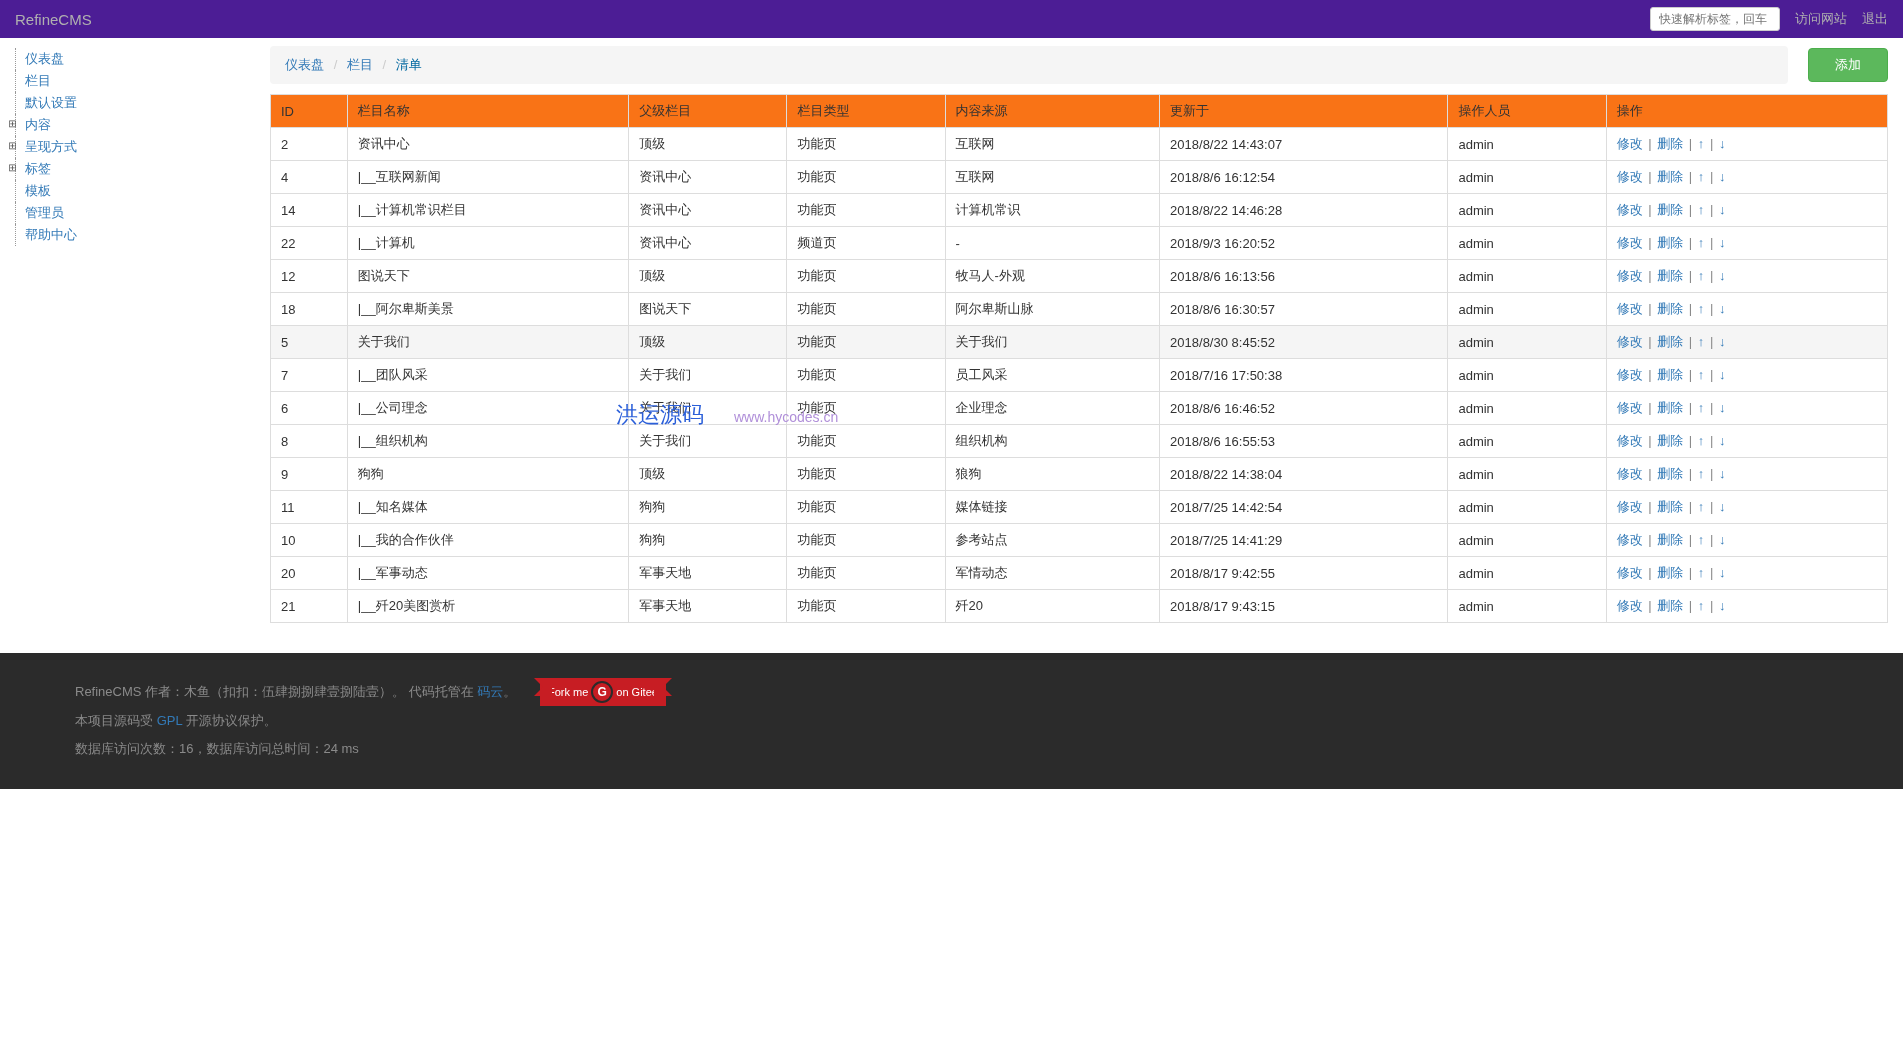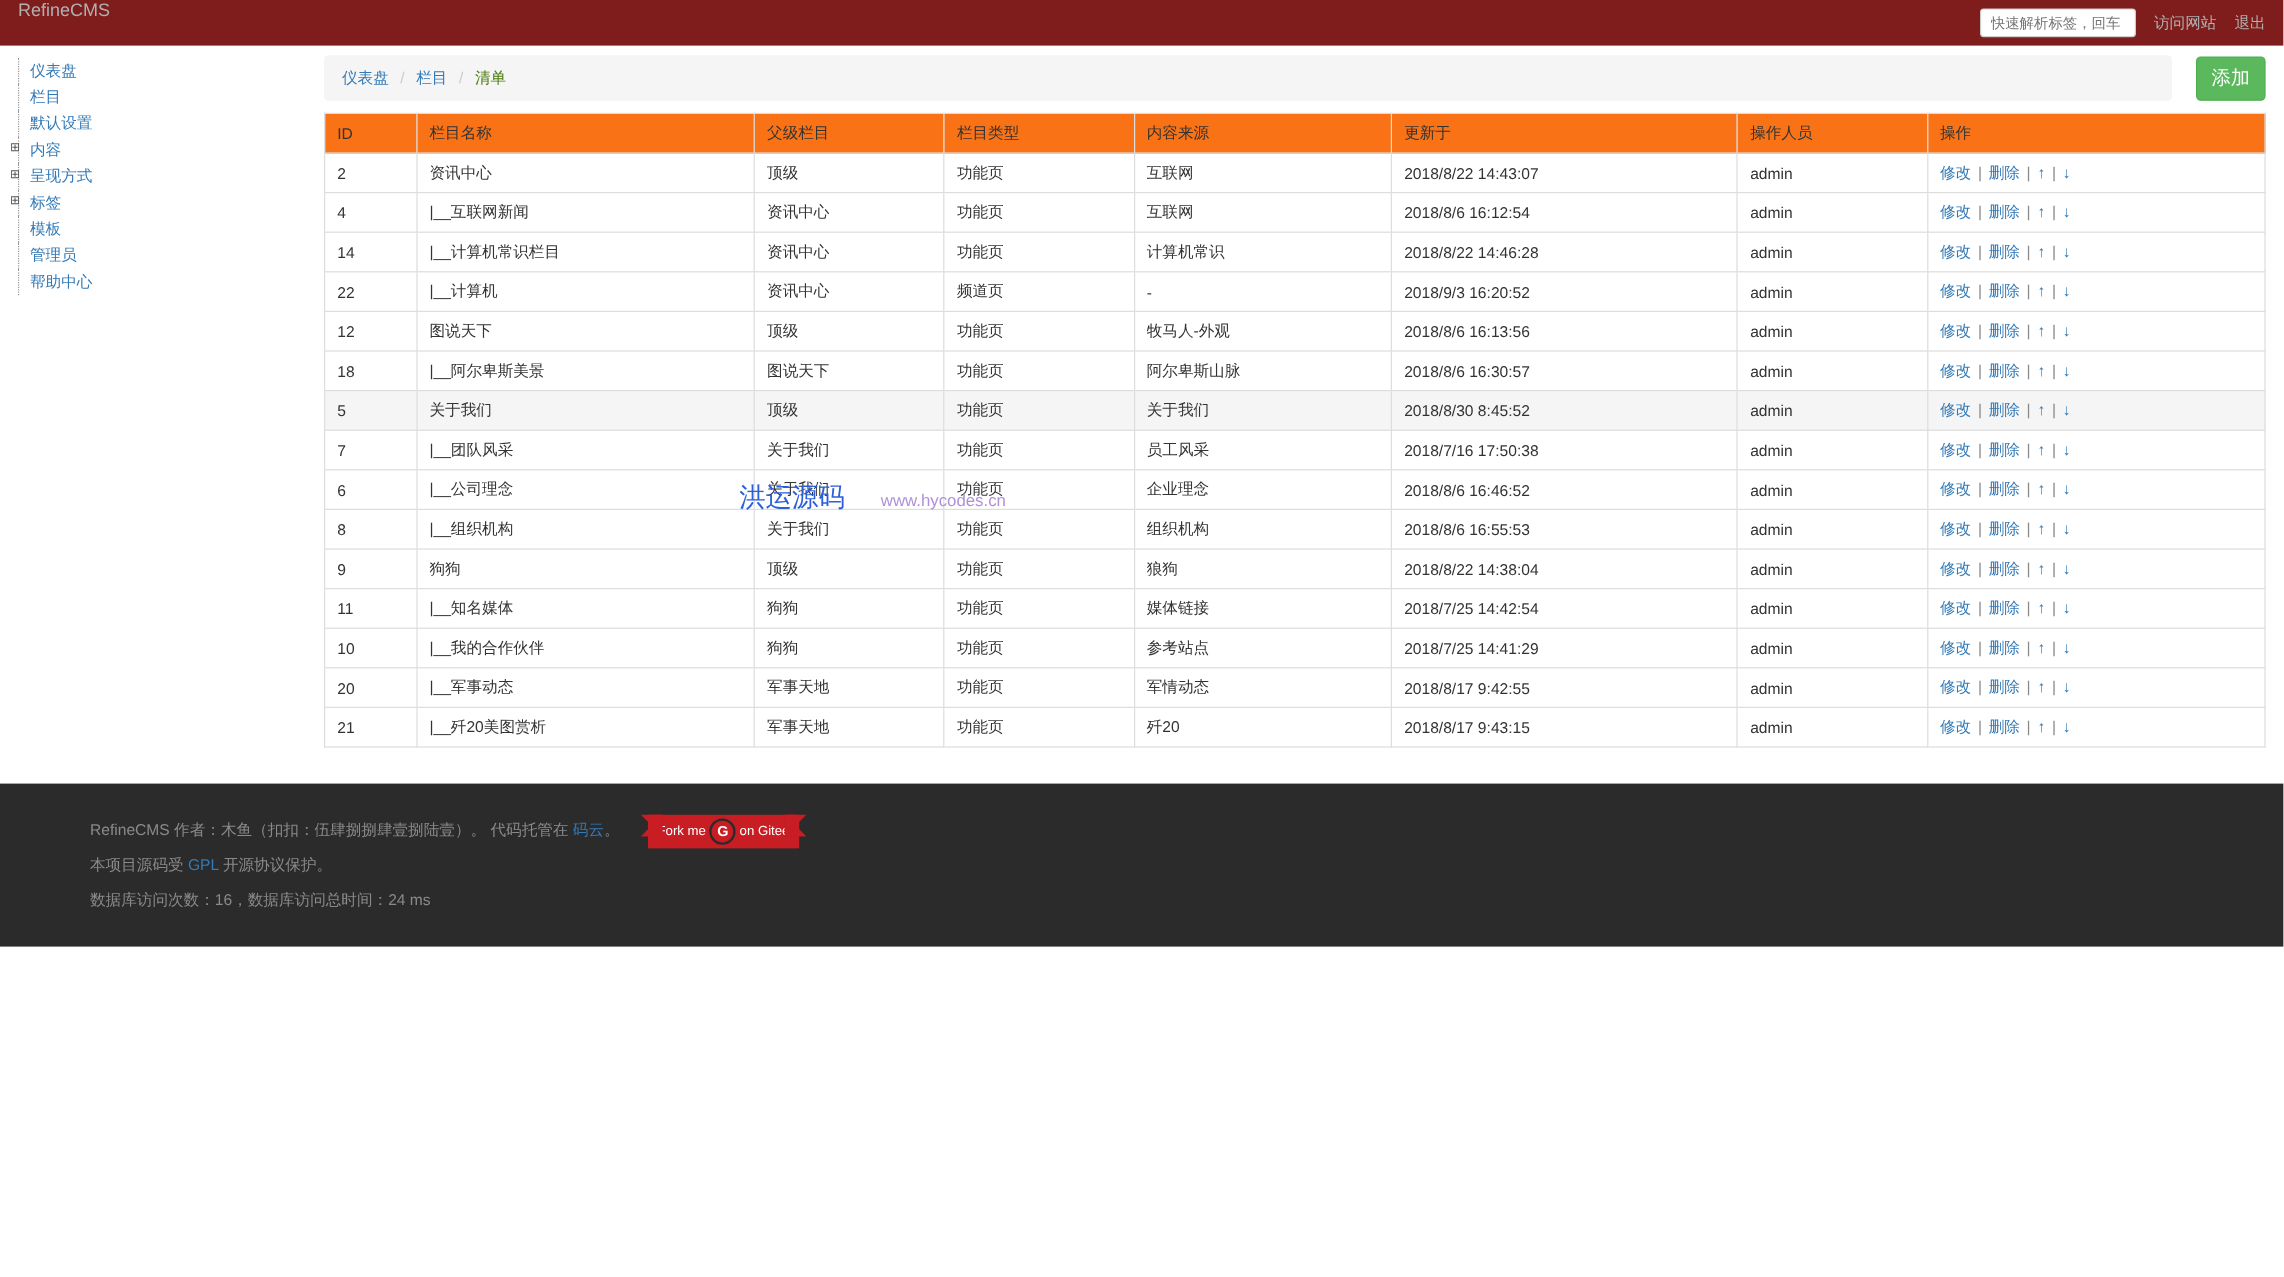--- a/index.html
+++ b/index.html
@@ -1,41 +1,41 @@
 <!DOCTYPE html>
 <html><head>
 <meta charset="utf-8">
 <style>
 * { margin: 0; padding: 0; box-sizing: border-box; }
 body { font-family: "Microsoft YaHei", Arial, sans-serif; font-size: 13px; color: #333; background: #fff; }
 
 
-.navbar { background: #7f1d1d; height: 38px; display: flex; justify-content: space-between; padding: 0 15px; color: #b0b0b0; }
+.navbar { background: #4c1d95; height: 38px; display: flex; align-items: center; justify-content: space-between; padding: 0 15px; color: #b0b0b0; }
 .navbar .brand { color: #b0b0b0; font-size: 15px; }
 .navbar .right { display: flex; align-items: center; gap: 15px; }
 .navbar .right a { color: #b0b0b0; text-decoration: none; font-size: 13px; }
 .navbar input { background: #fff; border: 1px solid #ccc; border-radius: 3px; padding: 4px 8px; font-size: 12px; width: 130px; }
 
 
 .container { display: flex; }
 .sidebar { width: 120px; padding: 10px 0 0 15px; }
 .tree-item { position: relative; padding: 2px 0 2px 10px; }
 .tree-item::before { content: ""; position: absolute; left: 0; top: 0; bottom: 0; border-left: 1px dotted #999; }
 .tree-item a { color: #337ab7; text-decoration: none; font-size: 13px; line-height: 18px; }
 .tree-item .plus { position: absolute; left: -7px; top: 5px; width: 9px; height: 9px; font-size: 10px; line-height: 9px; text-align: center; color: #555; z-index: 1; }
 
 .main { flex: 1; padding: 8px 15px 30px 150px; }
 
 
 .top-row { display: flex; align-items: center; gap: 20px; margin-bottom: 10px; }
 .breadcrumb { flex: 1; background: #f5f5f5; border-radius: 4px; padding: 10px 15px; font-size: 13px; }
 .breadcrumb a { color: #337ab7; text-decoration: none; }
 .breadcrumb .sep { color: #ccc; margin: 0 6px; }
-.breadcrumb .current { color: #4d7c0f; text-align: right; }
-.btn-add { background: #5cb85c; color: #fff; border: 1px solid #4cae4c; border-radius: 4px; padding: 7px 12px; font-size: 16px; cursor: pointer; }
+.breadcrumb .current { color: #0369a1; text-align: right; }
+.btn-add { background: #5cb85c; color: #fff; border: 1px solid #4cae4c; border-radius: 4px; padding: 7px 26px; font-size: 13px; cursor: pointer; }
 
 
 table { width: 100%; border-collapse: collapse; }
 th, td { border: 1px solid #ddd; padding: 7px 10px; text-align: left; font-size: 13px; color: #333; }
 th { background: #f97316; font-weight: normal; }
 tbody tr.hover-row { background: #f5f5f5; }
 .action-link { color: #337ab7; text-decoration: none; }
 .action-sep { color: #888; margin: 0 2px; }
 
 

